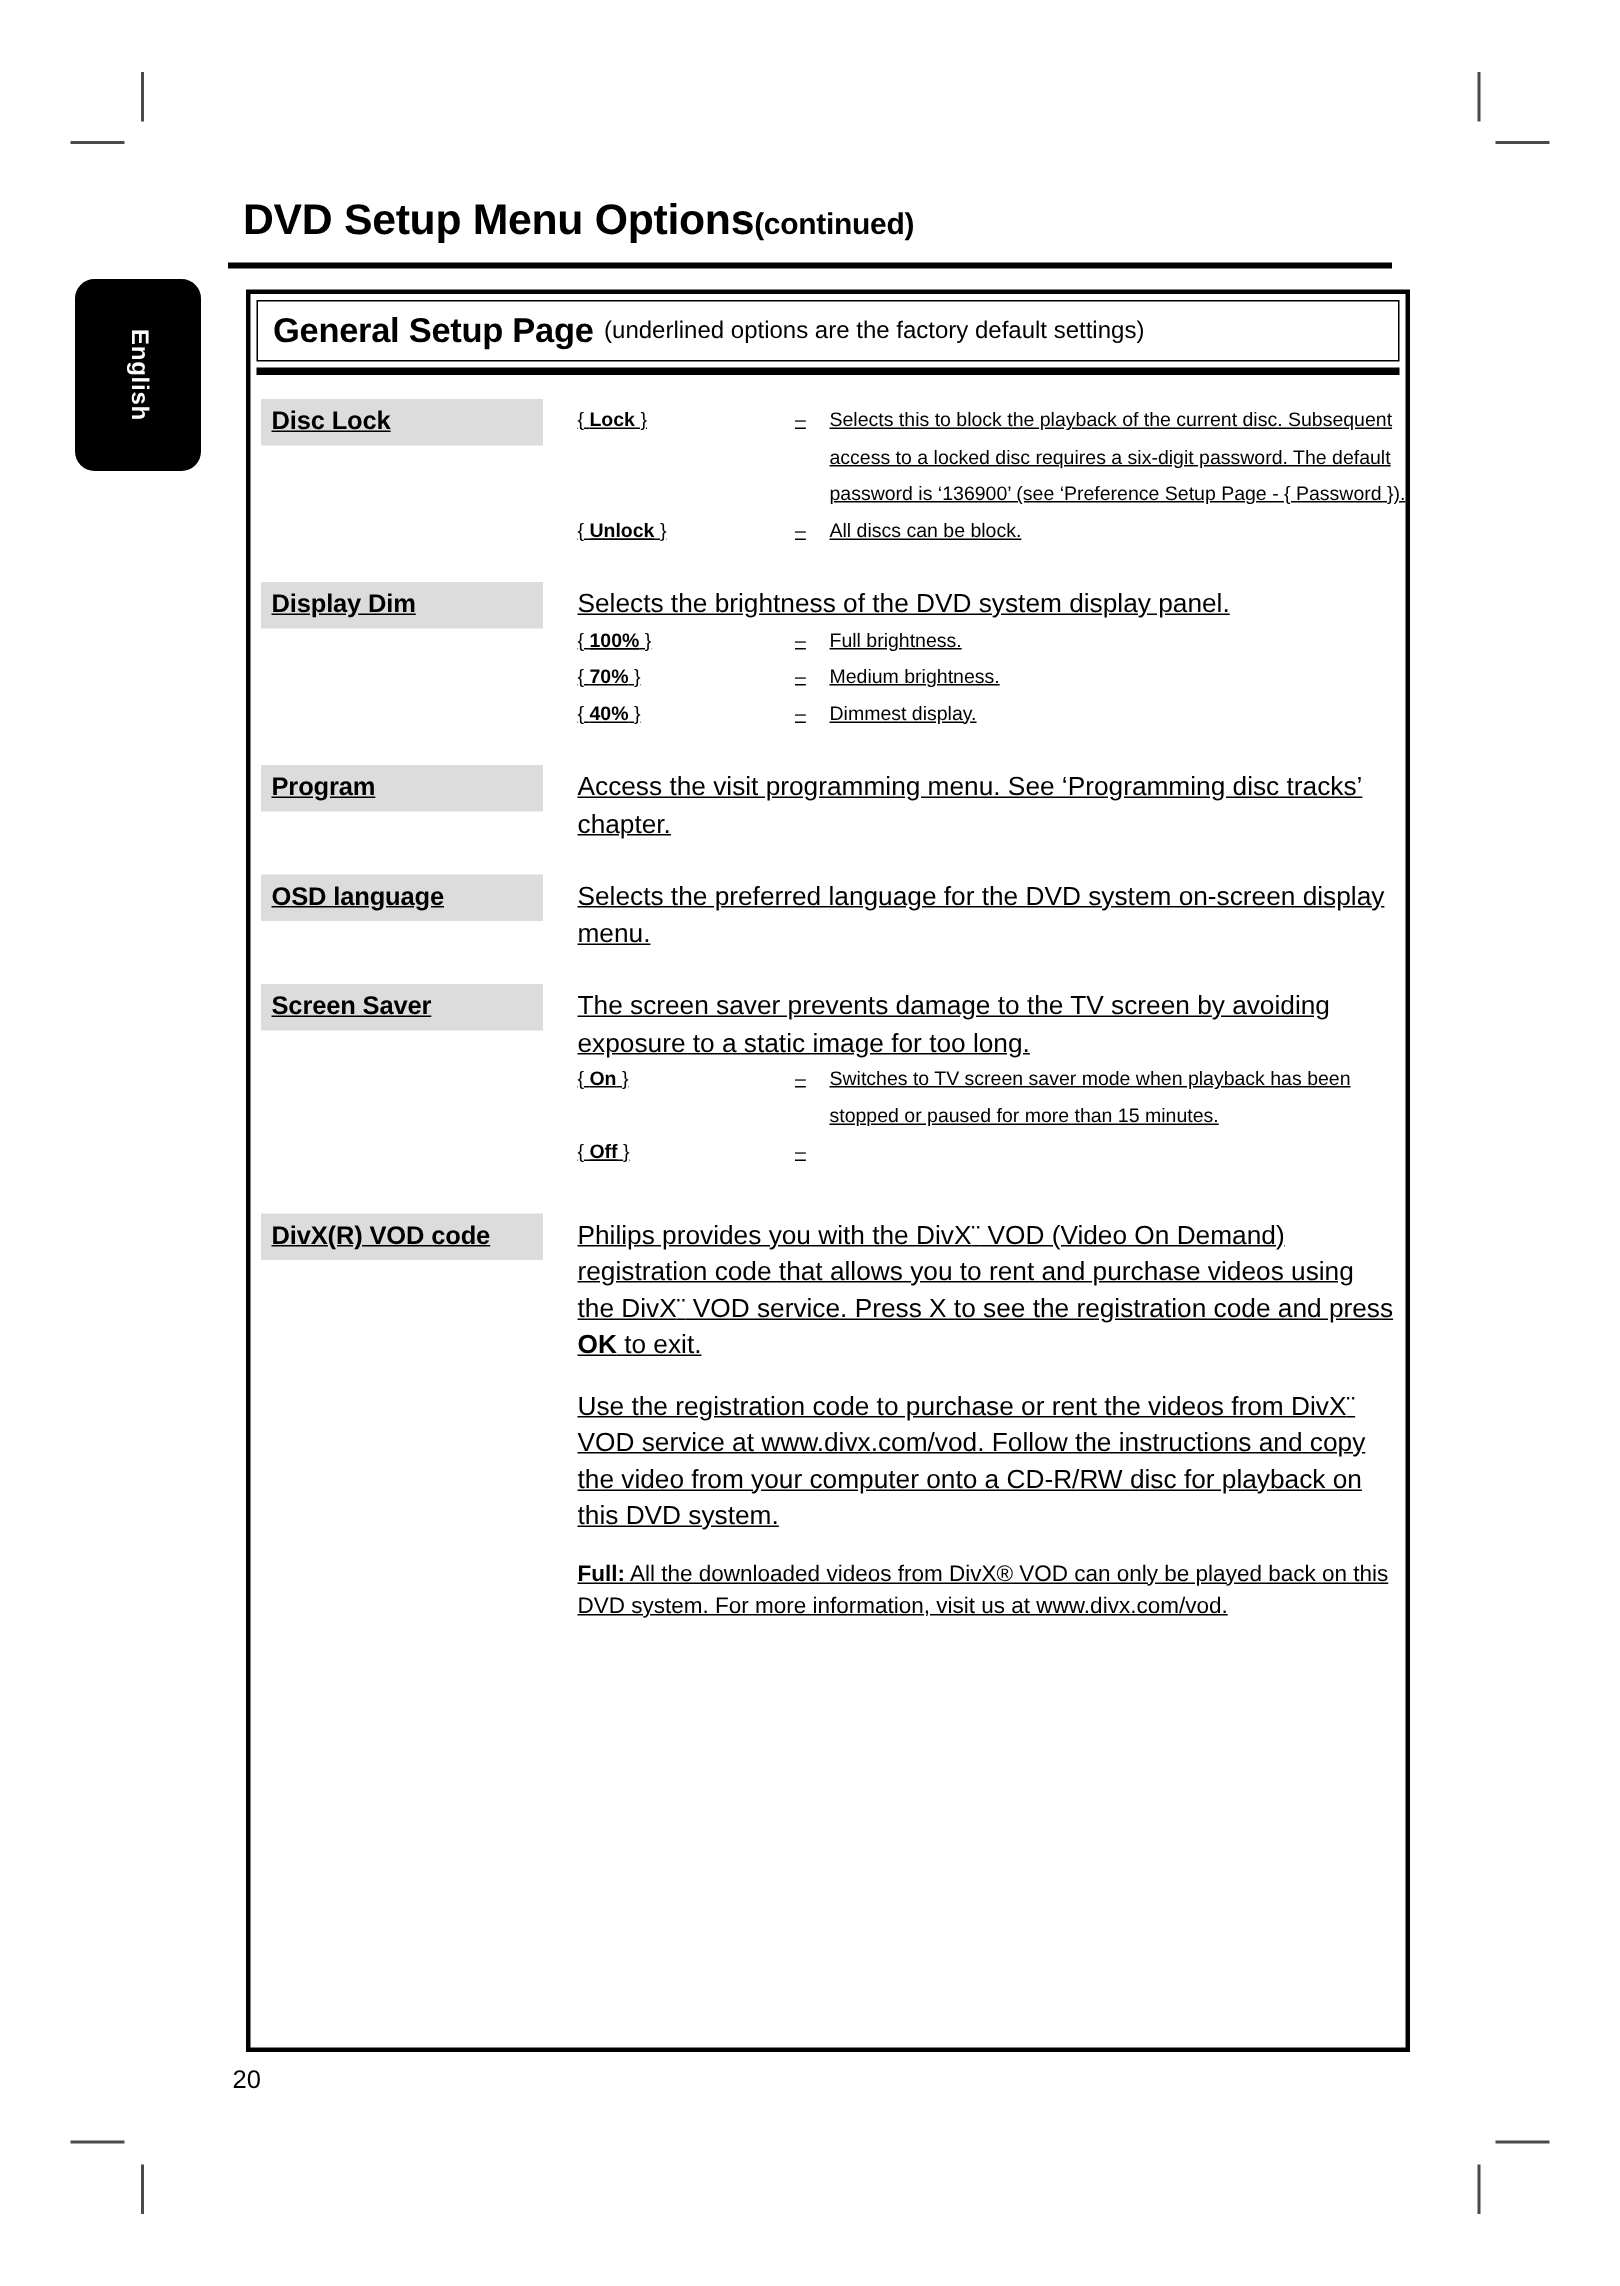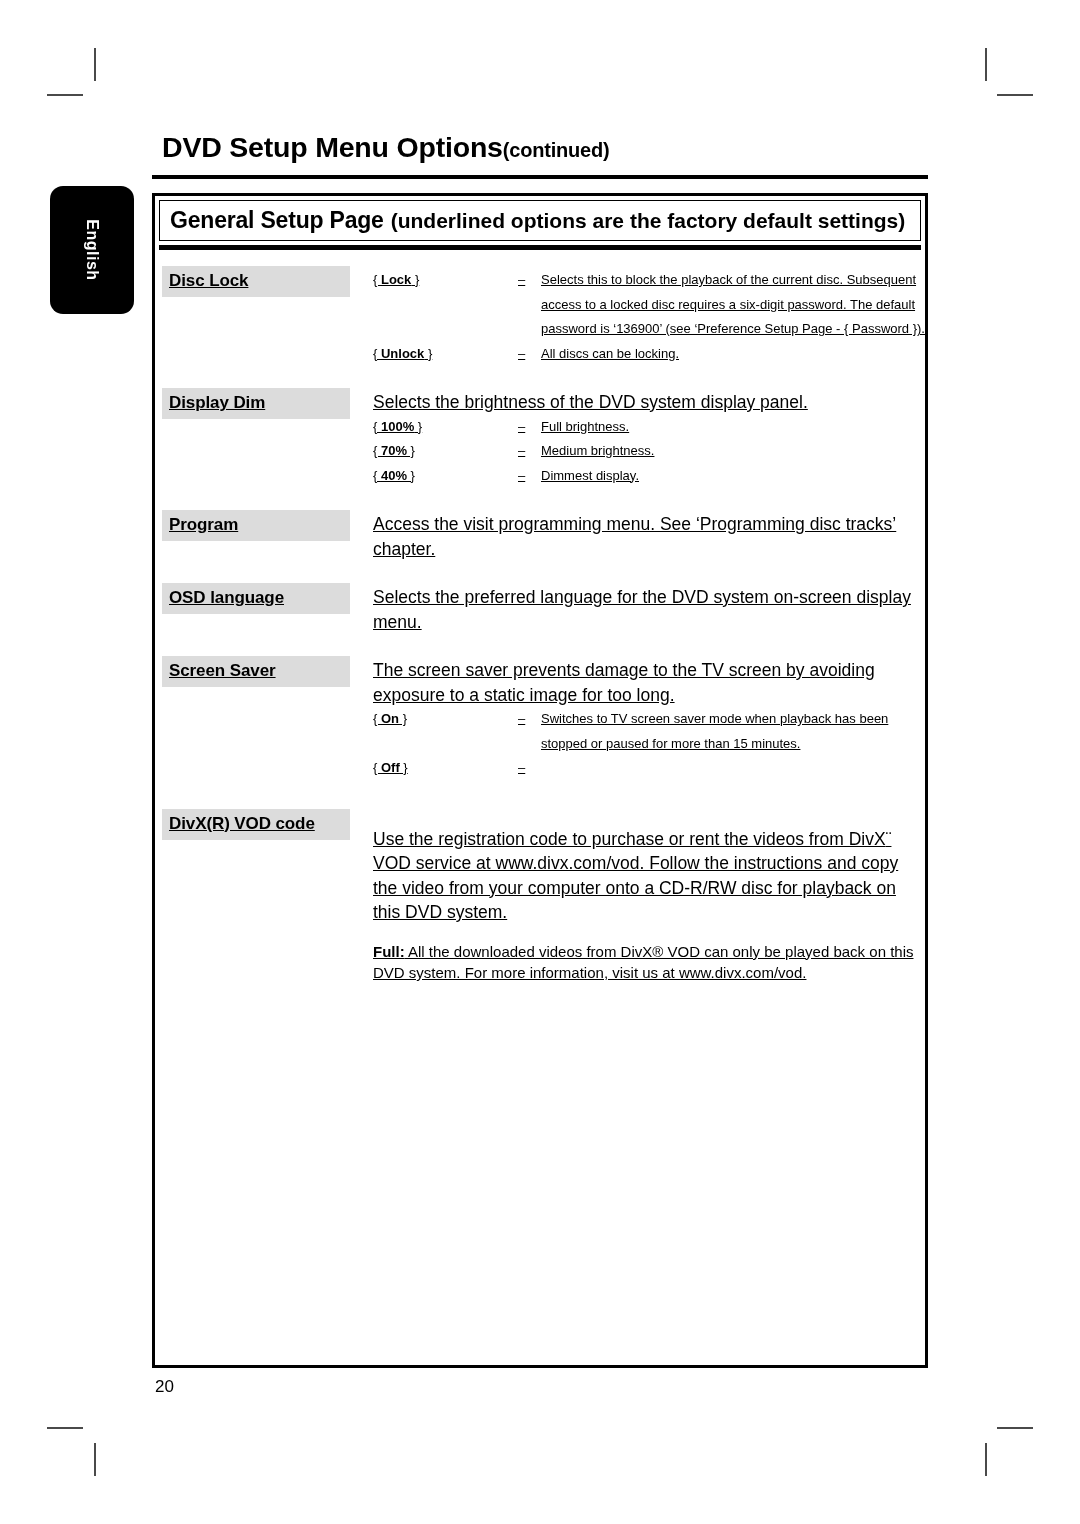--- a/index.html
+++ b/index.html
@@ -69,21 +69,21 @@
     color: #ffffff;
     font-size: 16px;
     font-weight: bold;
     letter-spacing: 0.5px;
     white-space: nowrap;
   }
 
   
   .content-box {
     position: absolute;
-    left: 152px;
+    left: 164px;
     top: 193px;
     width: 776px;
     height: 1175px;
     border: 3px solid #000;
     box-sizing: border-box;
     background: #fff;
   }
   .section-header-row {
     position: relative;
     margin: 4px 4px 0 4px;
@@ -93,22 +93,22 @@
     padding-left: 10px;
     display: flex;
     align-items: center;
   }
   .section-header-title {
     font-size: 23px;
     font-weight: bold;
     letter-spacing: -0.2px;
   }
   .section-header-note {
-    font-size: 21px;
-    font-weight: bold;
+    font-size: 16px;
+    font-weight: normal;
     margin-left: 7px;
   }
   .header-thick-rule {
     margin: 4px 4px 0 4px;
     height: 5px;
     background: #000;
   }
 
   
   .rows {
@@ -223,21 +223,21 @@
         <div class="body-cell">
           <div class="opt-table">
             <div class="opt-row">
               <span class="opt-name">{ <b>Lock</b> }</span>
               <span class="opt-dash">–</span>
               <span class="opt-desc">Selects this to block the playback of the current disc.  Subsequent access to a locked disc requires a six-digit password.  The default password is ‘136900’ (see ‘Preference Setup Page - { Password }).</span>
             </div>
             <div class="opt-row">
               <span class="opt-name">{ <u>Unlock</u> }</span>
               <span class="opt-dash">–</span>
-              <span class="opt-desc">All discs can be locking.</span>
+              <span class="opt-desc">All discs can be block.</span>
             </div>
           </div>
         </div>
       </div>
       <div class="spacer-22"></div>
       <div class="row">
         <div class="label-cell">
           <span class="label-chip">Display Dim</span>
         </div>
         <div class="body-cell">
@@ -298,20 +298,21 @@
             </div>
           </div>
         </div>
       </div>
       <div class="spacer-28"></div>
       <div class="row">
         <div class="label-cell">
           <span class="label-chip">DivX(R) VOD code</span>
         </div>
         <div class="body-cell">
+          <div class="para">Philips provides you with the DivX<span>¨</span> VOD (Video On Demand) registration code that allows you to rent and purchase videos using the DivX<span>¨</span> VOD service.  Press  X to see the registration code and press <b>OK</b> to exit.</div>
           <div class="spacer-16"></div>
           <div class="para">Use the registration code to purchase or rent the videos from DivX<span>¨</span> VOD service at www.divx.com/vod.  Follow the instructions and copy the video from your computer onto a CD-R/RW disc for playback on this DVD system.</div>
           <div class="spacer-16"></div>
           <div class="para small"><b>Full:</b>  All the downloaded videos from DivX® VOD can only be played back on this DVD system.  For more information, visit us at www.divx.com/vod.</div>
         </div>
       </div>
     </div>
 
 </div>
 

